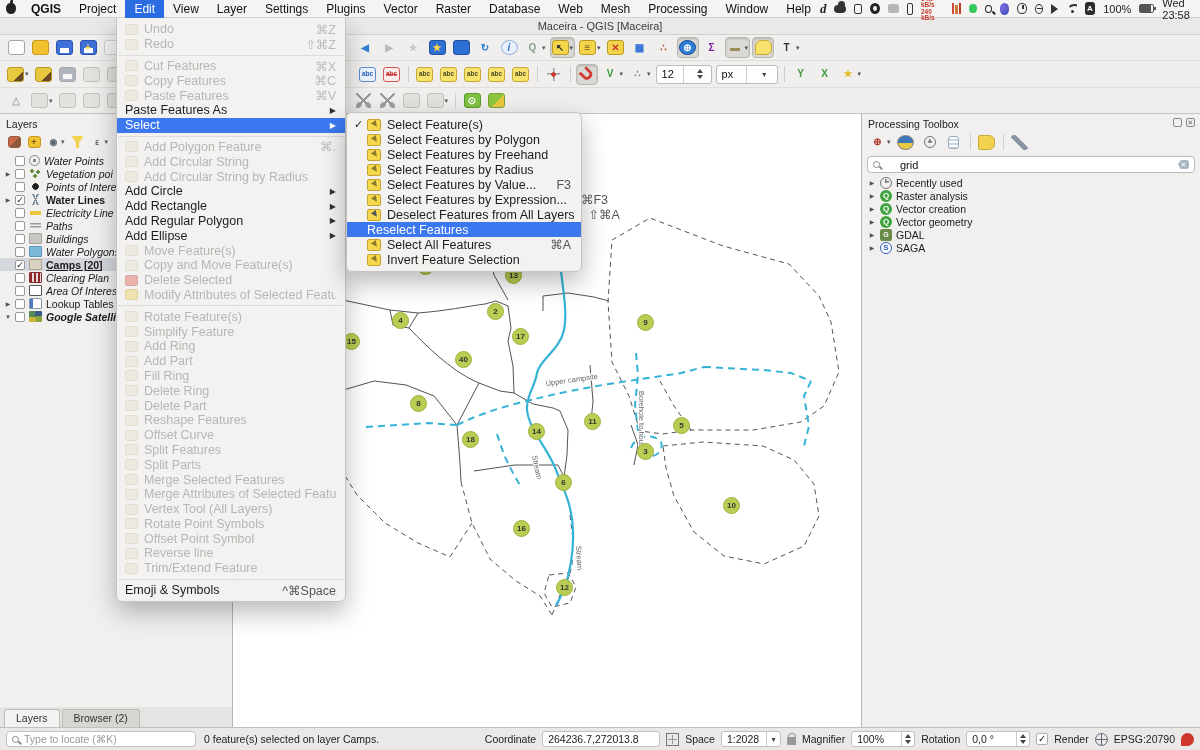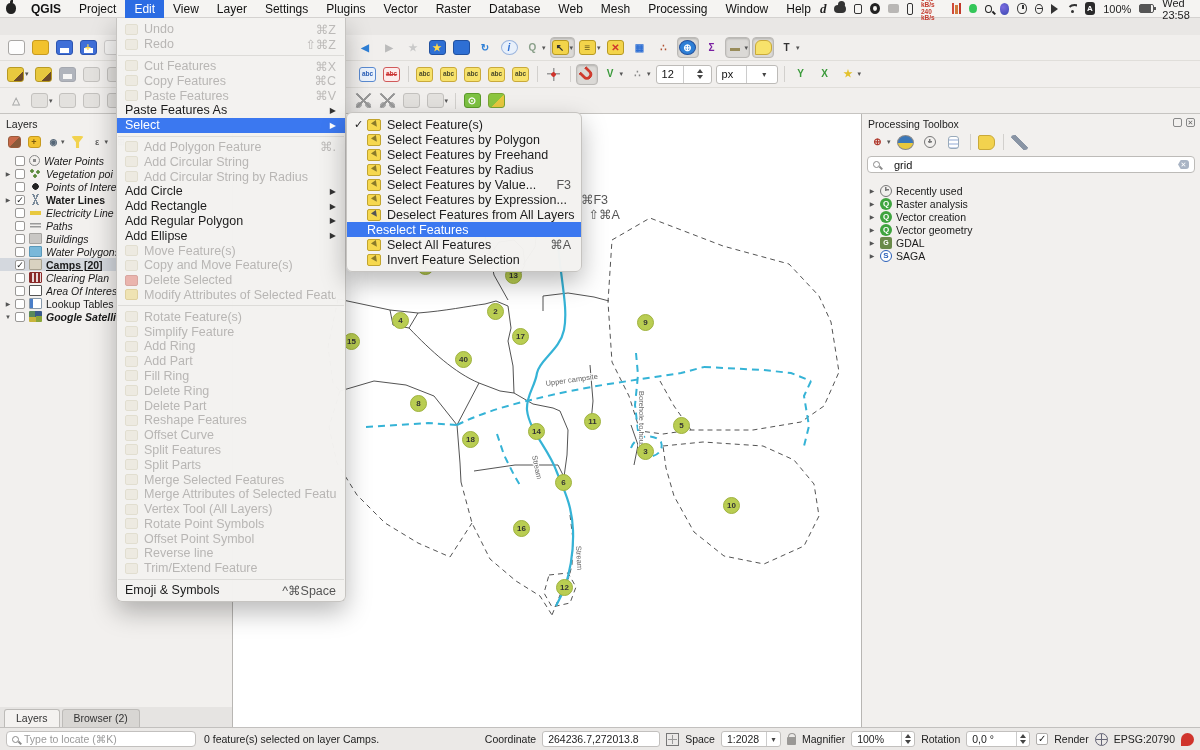--- a/index.html
+++ b/index.html
@@ -133,27 +133,27 @@
   #toolbox-panel{position:absolute;left:861px;top:114px;width:339px;height:613px;background:#f2f0ee;border-left:1px solid #b8b6b3;z-index:4}
   .tb-head{position:relative;padding:4px 6px 1px;font-size:10.5px;color:#222}
   .winbtns{position:absolute;right:5px;top:4px;display:flex;gap:4px;align-items:center}
   .winbtns .wb{width:9px;height:9px;border:1px solid #888;border-radius:2px;font-size:7px;line-height:7px;text-align:center;color:#666}
   .tbx-toolbar{display:flex;align-items:center;padding:1px 4px;height:22px}
   .i-python{background:linear-gradient(180deg,#3a77b8 50%,#e8c83e 50%);border-radius:50%;border:1px solid #888}
   .i-clock{border:1.5px solid #777;border-radius:50%;width:12px;height:12px;background:linear-gradient(#777,#777) 50% 30%/1.5px 4px no-repeat,linear-gradient(#777,#777) 60% 46%/4px 1.5px no-repeat}
   .i-doclines{background:repeating-linear-gradient(#fff 0 2px,#c8d4ea 2px 4px);border:1px solid #99aabb;width:11px;height:13px}
   .i-tag{background:#f2d24e;border:1px solid #c9a93a;border-radius:2px 6px 6px 2px}
   .i-wrench{background:linear-gradient(45deg,transparent 40%,#8a95a5 40% 60%,transparent 60%)}
-  .searchbox{margin:3px 5px;height:17px;background:#fff;border:1px solid #bdbbb8;border-radius:4px;display:flex;align-items:center;padding:0 5px;gap:14px}
+  .searchbox{margin:3px 5px;height:17px;background:#fff;border:1px solid #bdbbb8;border-radius:4px;display:flex;align-items:center;padding:0 5px;gap:20px}
   .searchbox .mag-ic{flex:none}
   .mag-ic{width:7px;height:7px;border:1.5px solid #8a8a8a;border-radius:50%;position:relative;display:inline-block}
   .mag-ic::after{content:"";position:absolute;left:5px;top:5px;width:4px;height:1.5px;background:#8a8a8a;transform:rotate(45deg)}
   .searchbox .sval{flex:1;font-size:11px;color:#111}
   .clear-ic{width:11px;height:9px;background:#a9b4c4;border-radius:2px 3px 3px 2px;clip-path:polygon(25% 0,100% 0,100% 100%,25% 100%,0 50%);color:#fff;font-size:7px;line-height:9px;text-align:center}
-  #tbx-tree{margin-top:11px}
+  #tbx-tree{margin-top:3px}
   .trow{display:flex;align-items:center;height:13px;padding-left:6px;font-size:10.5px;color:#1a1a1a;gap:4px}
   .texp{width:8px;font-size:6px;color:#555;text-align:center}
   .txic{width:12px;height:12px;border-radius:2px;display:flex;align-items:center;justify-content:center;font-weight:bold;flex:none}
   .tx-clock{border:1.5px solid #777;border-radius:50%;background:linear-gradient(#777,#777) 50% 30%/1.5px 4px no-repeat,linear-gradient(#777,#777) 60% 46%/4px 1.5px no-repeat}
   .tx-q{background:#3fa43f;border-radius:50%;color:#fff;font-size:8px}
   .tx-gdal{background:#6a8a4a;color:#fff;font-size:7px}
   .tx-grass{background:#4a8a3a;border-radius:50%;color:#fff;font-size:7px}
   .tx-saga{background:#fff;color:#2a5fb8;font-size:8px;border-radius:50%;border:1px solid #2a5fb8}
 
   
@@ -256,20 +256,23 @@
       <span class="mbi ic-vol"></span>
       <span class="mbi ic-wifi"></span>
       <span class="mbi ic-abox">A</span>
       <span class="mbi txt">100%</span>
       <span class="mbi ic-batt"></span>
       <span class="mbi txt">Wed 23:58</span>
 
     </div>
   </div>
 
+  <div id="titlebar">
+    <span>Maceira - QGIS [Maceira]</span>
+  </div>
 
   <div id="tb1" class="toolbar">
       <div class="tbtn">
         <span class="icn i-doc"></span>
       </div>
       <div class="tbtn">
         <span class="icn i-folder"></span>
       </div>
       <div class="tbtn">
         <span class="icn i-floppy"></span>

